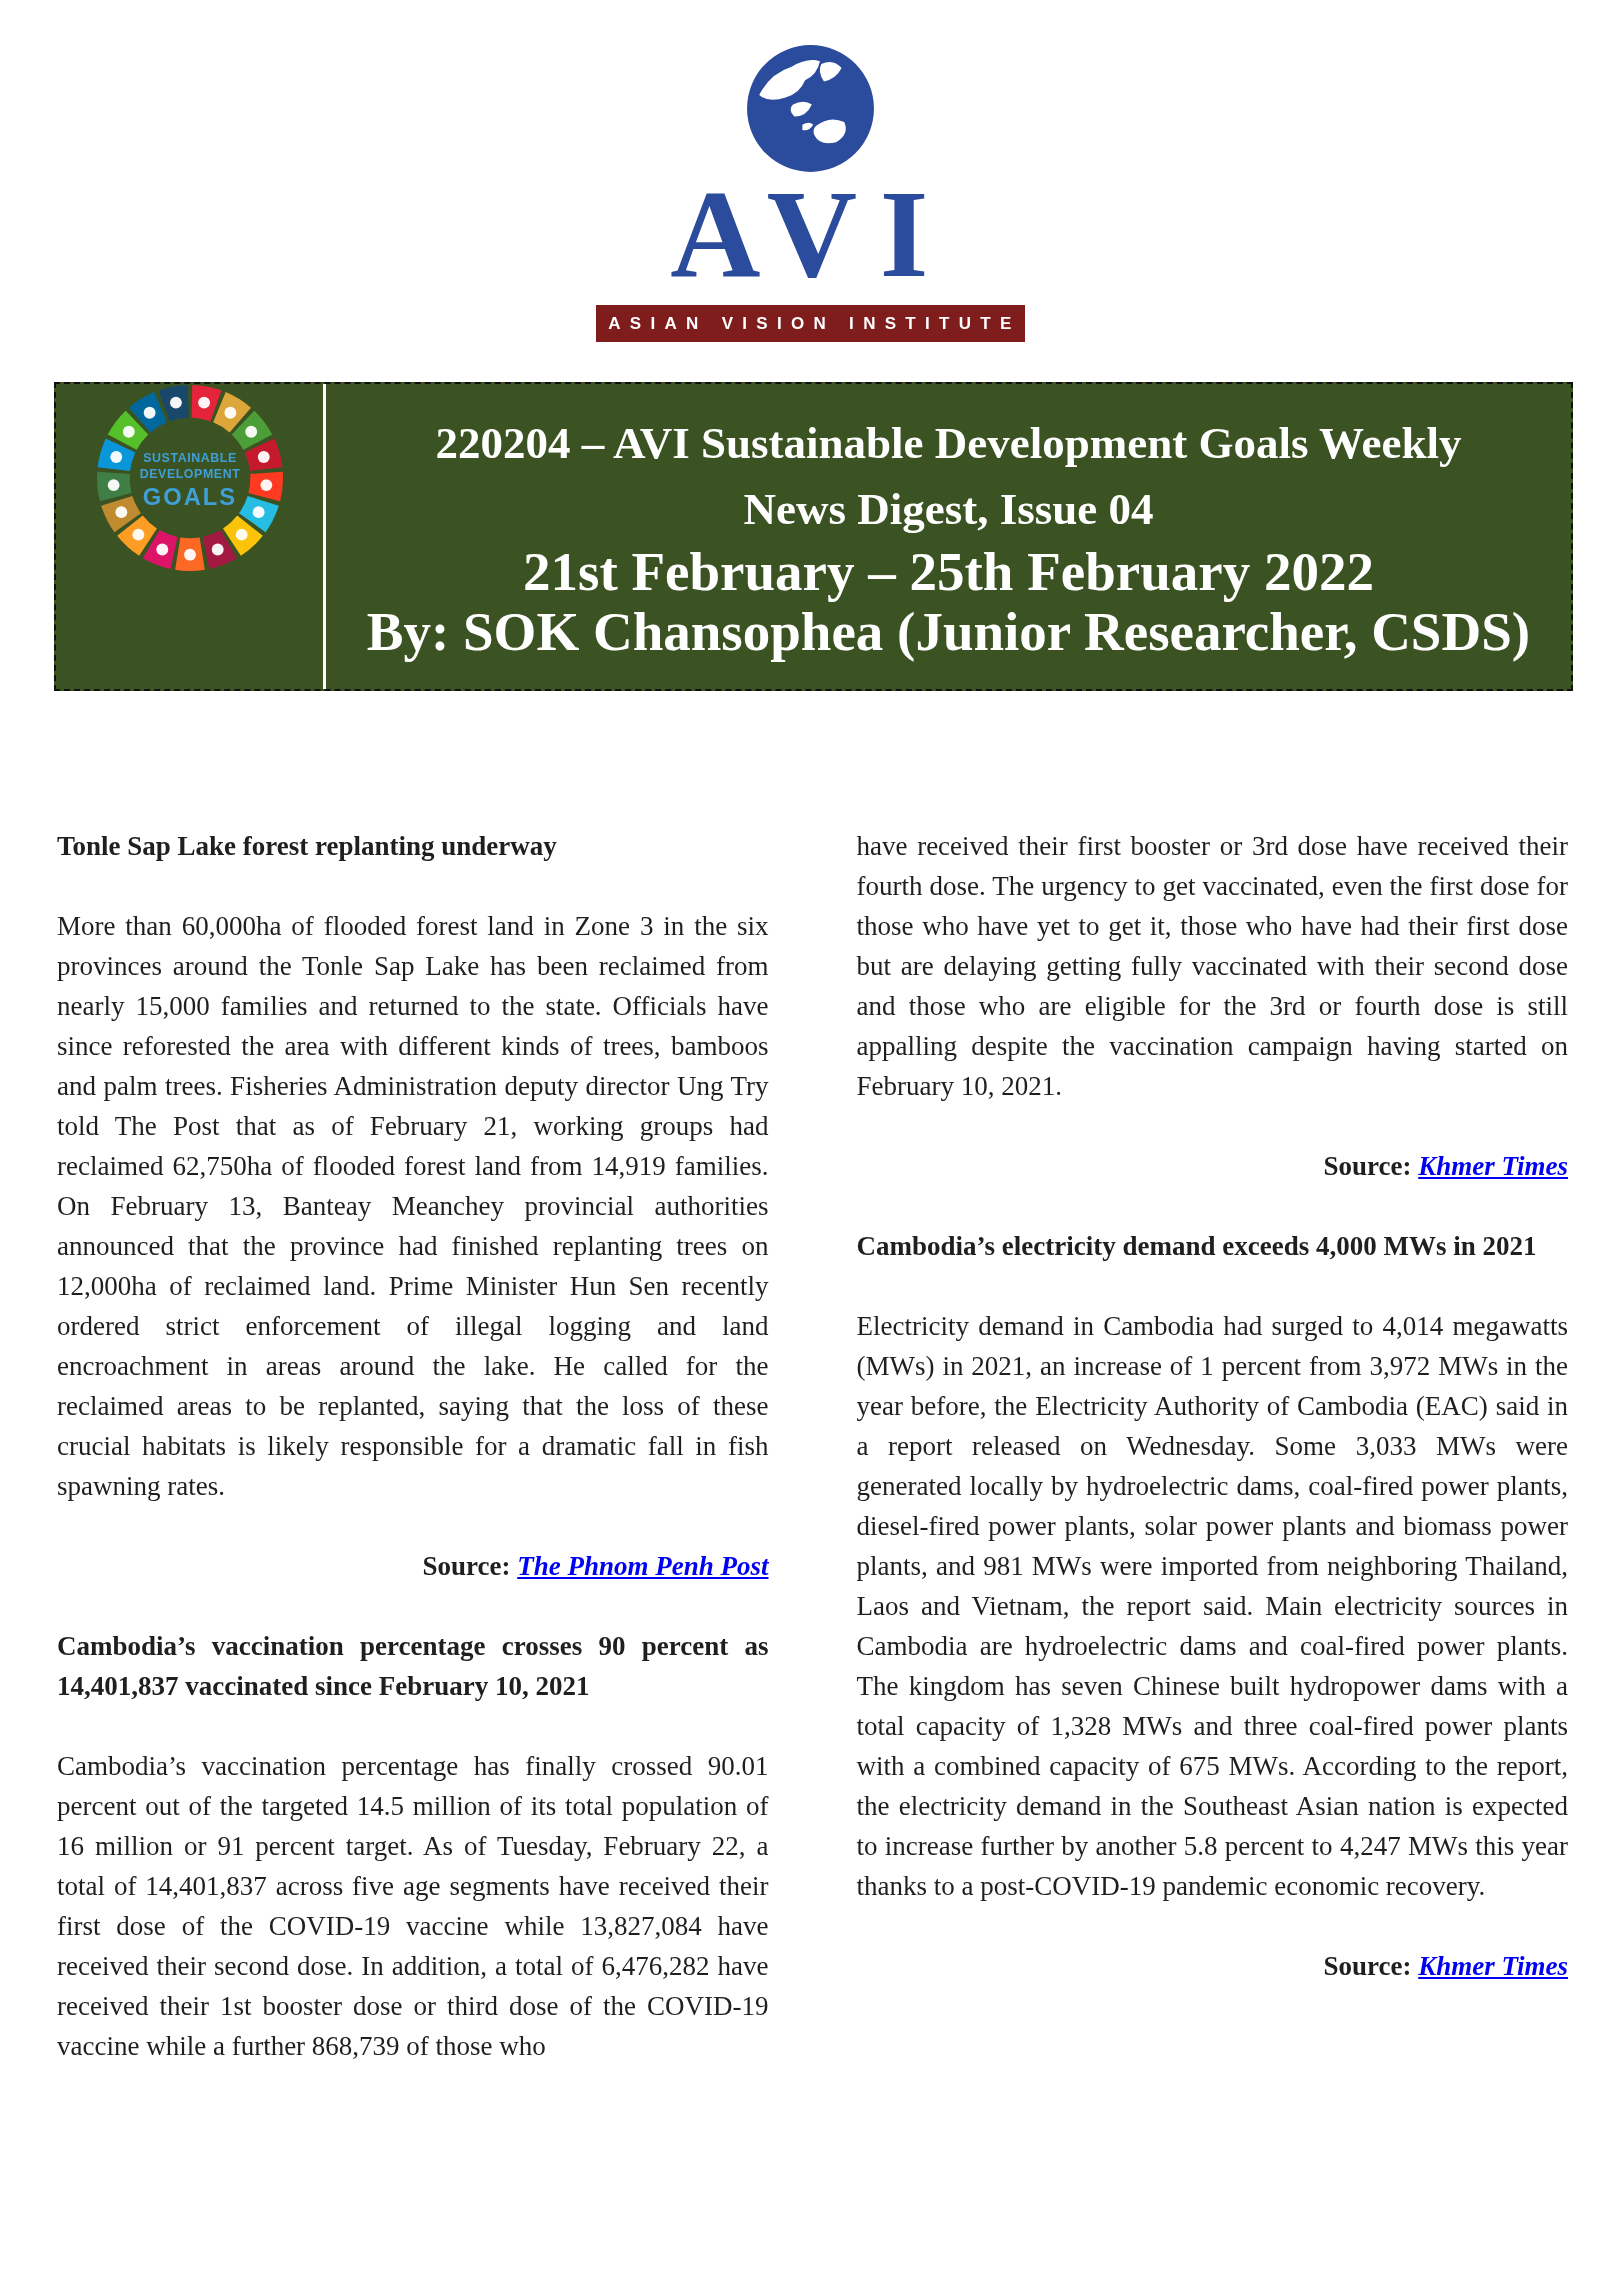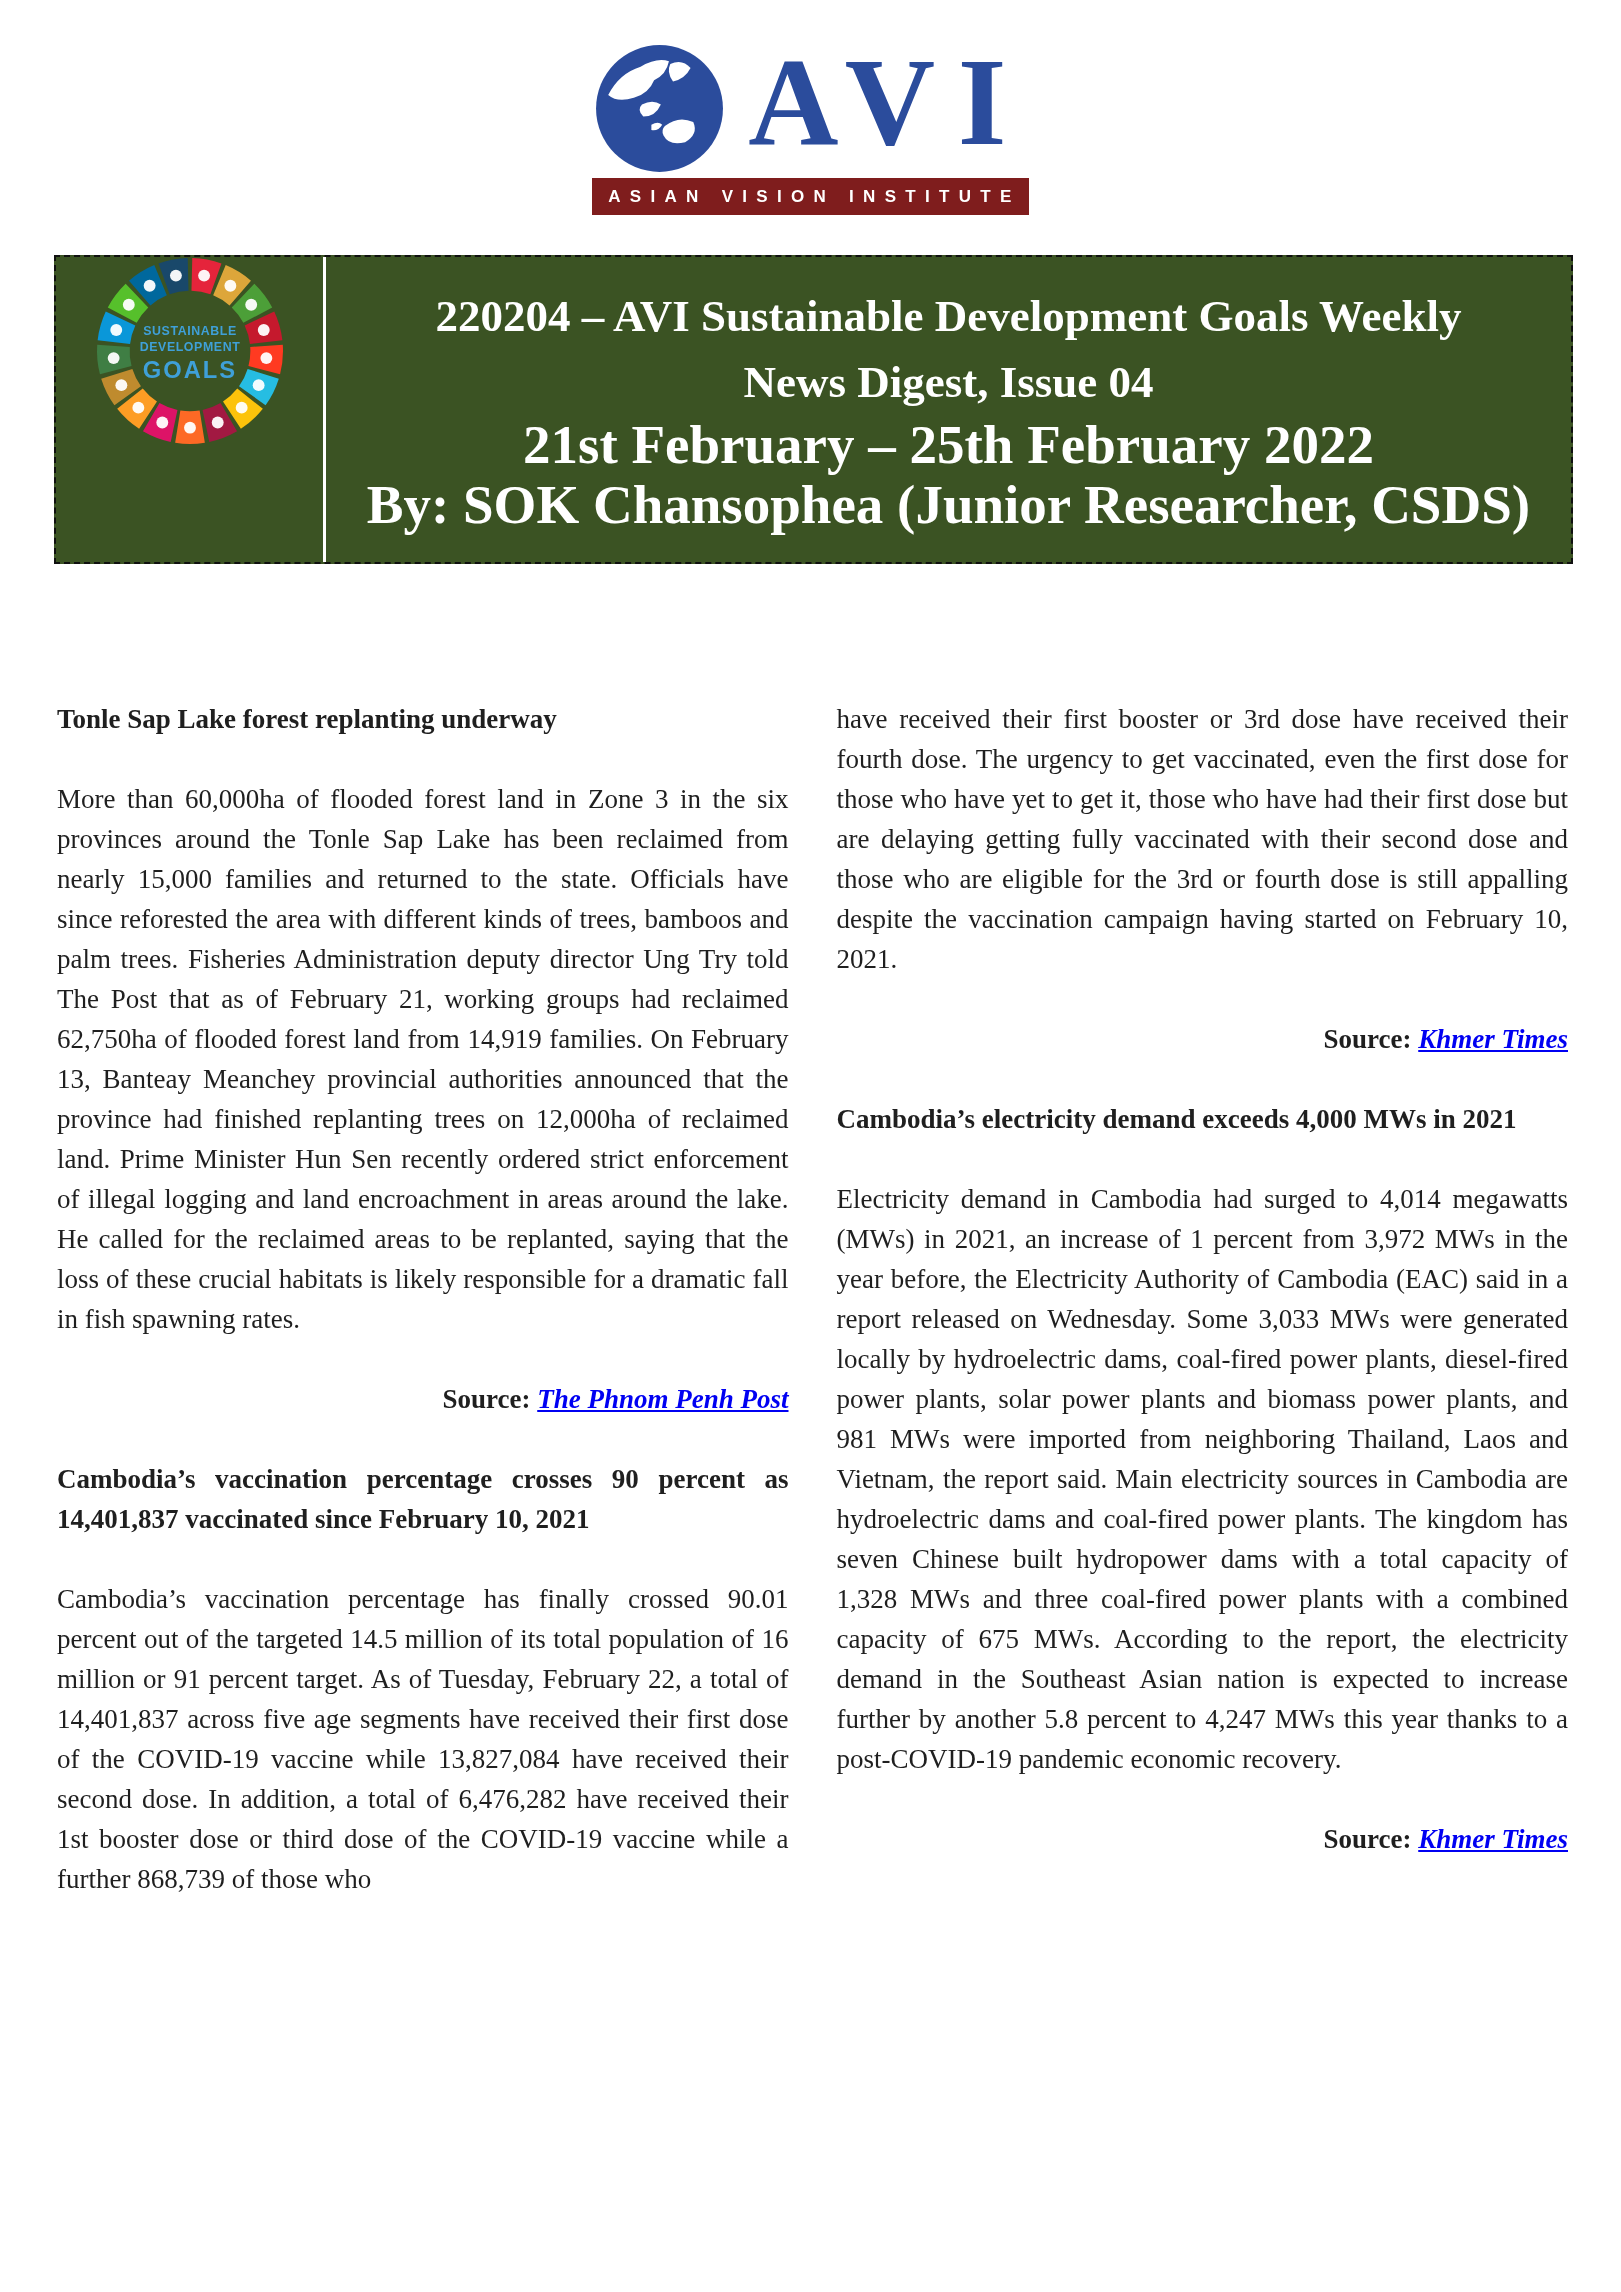--- a/index.html
+++ b/index.html
@@ -6,21 +6,21 @@
   .page{
     position:relative;
     width:1621px;height:2293px;
     background:#ffffff;
     font-family:"Liberation Serif","DejaVu Serif",serif;
     color:#1f1f1f;
     overflow:hidden;
   }
   
   .logo-wrap{margin:41px auto 0;width:max-content;text-align:center;}
-  .logo-row{display:flex;align-items:center;gap:21px;}
+  .logo-row{display:flex;align-items:center;gap:2px;flex-direction:column;}
   .globe{width:135px;height:135px;display:block;}
   .avi-word{
     font-size:125px;line-height:1;font-weight:bold;
     color:#2b4c9c;letter-spacing:0.18em;
     font-family:"Liberation Serif","DejaVu Serif",serif;
     transform:translateY(-5.9px);
   }
   .logo-bar{
     margin-top:2px;background:#7f1d1d;color:#ffffff;
     font-family:"Liberation Sans","DejaVu Sans",sans-serif;
@@ -49,21 +49,21 @@
   .sdg-t12{
     fill:#3fa0d8;font-family:"Liberation Sans","DejaVu Sans",sans-serif;
     font-weight:bold;font-size:12.5px;letter-spacing:0.6px;text-anchor:middle;
   }
   .sdg-t3{
     fill:#3fa0d8;font-family:"Liberation Sans","DejaVu Sans",sans-serif;
     font-weight:bold;font-size:24px;letter-spacing:2px;text-anchor:middle;
   }
   
   .content{
-    display:flex;gap:48px;
+    display:flex;gap:88px;
     margin:135px 53px 0 57px;
   }
   .col{flex:1;min-width:0;}
   .col > *{margin:40px 0;text-align:right;}
   .col > *:first-child{margin-top:0;}
   .article-title{
     font-size:27px;line-height:40px;font-weight:bold;
     text-align:justify;
   }
   .article-para{

